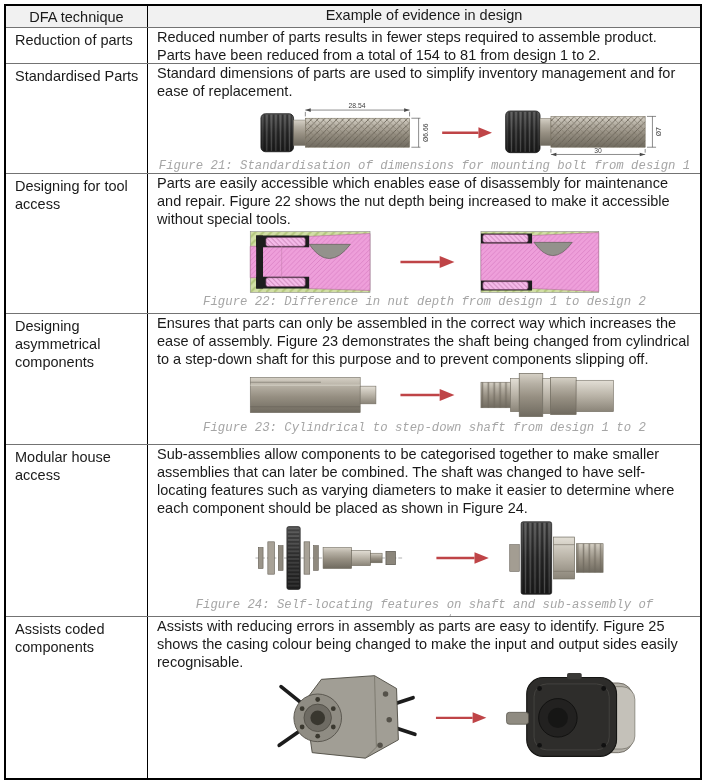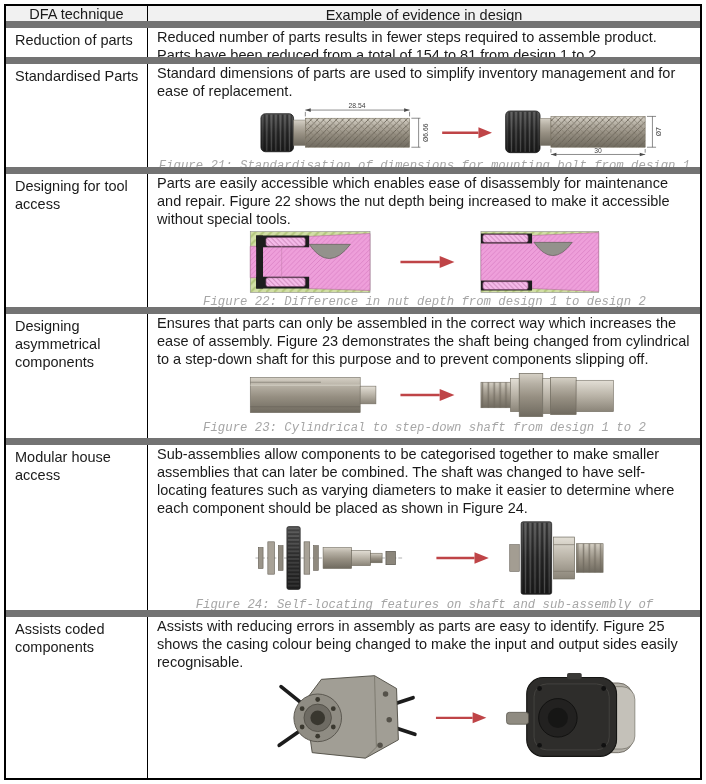--- a/index.html
+++ b/index.html
@@ -5,21 +5,21 @@
   html,body{margin:0;padding:0;background:#fff;}
   .page{
     width:706px;height:784px;background:#fff;box-sizing:border-box;
     padding:4px;font-family:"Liberation Sans",sans-serif;color:#1a1a1a;
     position:relative;overflow:hidden;
   }
   .dfa-table{
     width:698px;height:776px;box-sizing:border-box;
     border:2px solid #000;display:flex;flex-direction:column;background:#fff;
   }
-  .t-row{display:flex;flex:0 0 auto;box-sizing:border-box;border-bottom:7px solid #737373;overflow:hidden;}
+  .t-row{display:flex;flex:0 0 auto;box-sizing:border-box;border-bottom:1px solid #737373;overflow:hidden;}
   .t-row:last-child{border-bottom:none;}
   .cell{box-sizing:border-box;overflow:hidden;}
   .cell-tech{
     width:142px;flex:0 0 142px;border-right:1px solid #000;
     padding:3px 8px 0 9px;font-size:14.5px;line-height:18px;
   }
   .cell-desc{flex:1 1 auto;padding:0 8px 0 9px;font-size:14.5px;line-height:18px;display:flex;flex-direction:column;}
   .hdr .cell{display:flex;align-items:center;justify-content:center;padding:0;}
   .hdr{background:#f1f1f1;font-size:15px;}
   .desc-text{margin:0;}

